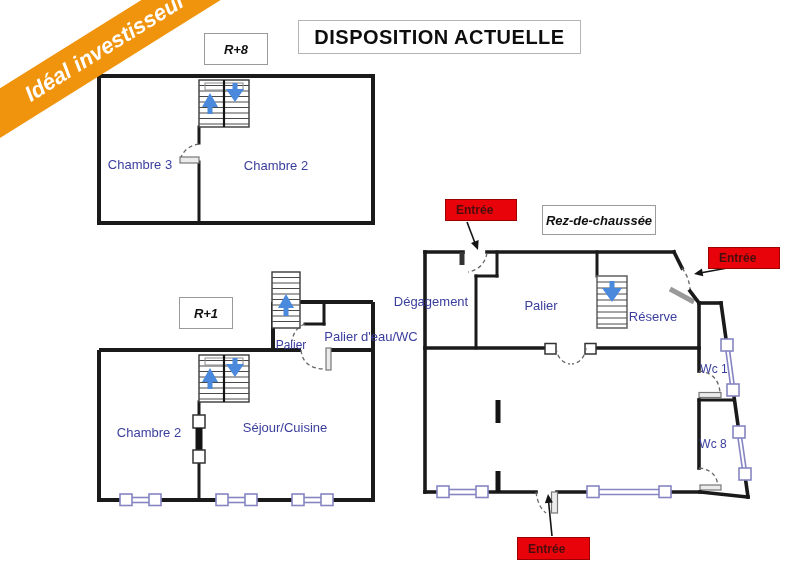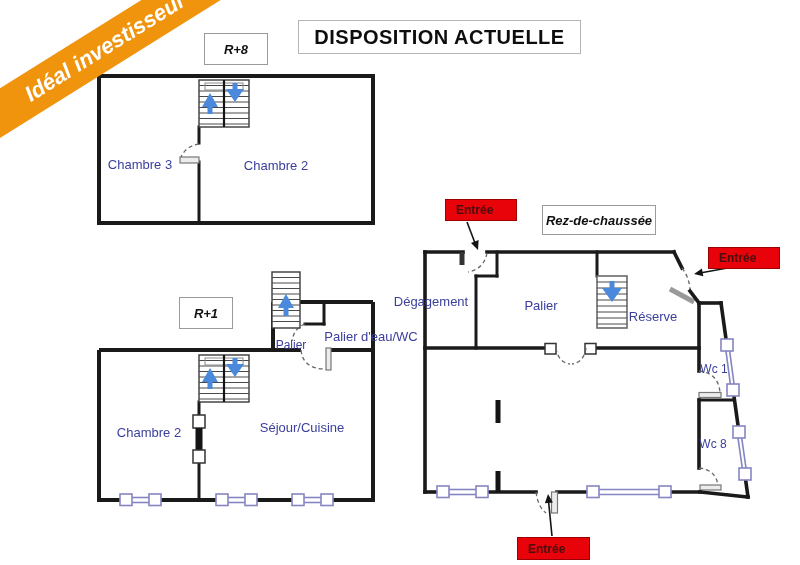--- a/index.html
+++ b/index.html
@@ -263,21 +263,21 @@
   <div class="entry-tag" style="left:445px;top:199px;width:72px;height:22px;">Entrée</div>
   <div class="entry-tag" style="left:708px;top:247px;width:72px;height:22px;">Entrée</div>
   <div class="entry-tag" style="left:517px;top:537px;width:73px;height:23px;">Entrée</div>
 
   <div class="room-label" style="left:140px;top:164px;">Chambre 3</div>
   <div class="room-label" style="left:276px;top:165px;">Chambre 2</div>
 
   <div class="room-label big" style="left:291px;top:345px;">Palier</div>
   <div class="room-label" style="left:371px;top:336px;">Palier d'eau/WC</div>
   <div class="room-label" style="left:149px;top:432px;">Chambre 2</div>
-  <div class="room-label" style="left:302px;top:427px;">Séjour/Cuisine</div>
+  <div class="room-label" style="left:285px;top:427px;">Séjour/Cuisine</div>
 
   <div class="room-label" style="left:431px;top:301px;">Dégagement</div>
   <div class="room-label" style="left:541px;top:305px;">Palier</div>
   <div class="room-label" style="left:653px;top:316px;">Réserve</div>
   <div class="room-label small" style="left:714px;top:369px;">Wc 1</div>
   <div class="room-label small" style="left:713px;top:444px;">Wc 8</div>
 
 </div>
 
 </body></html>

